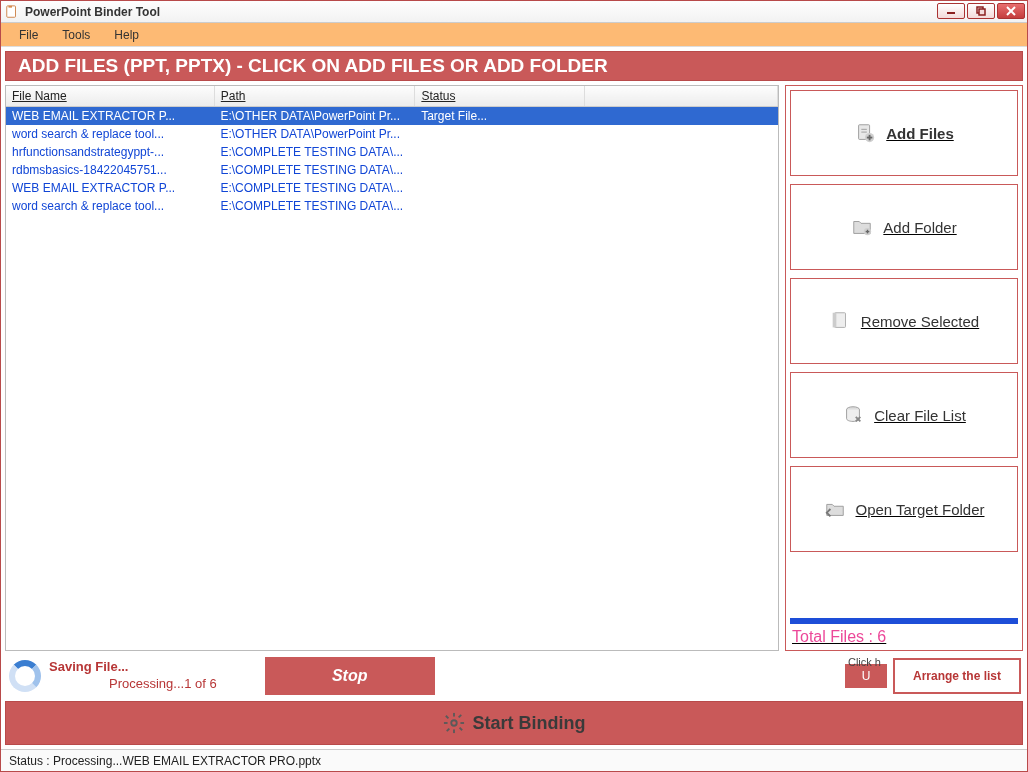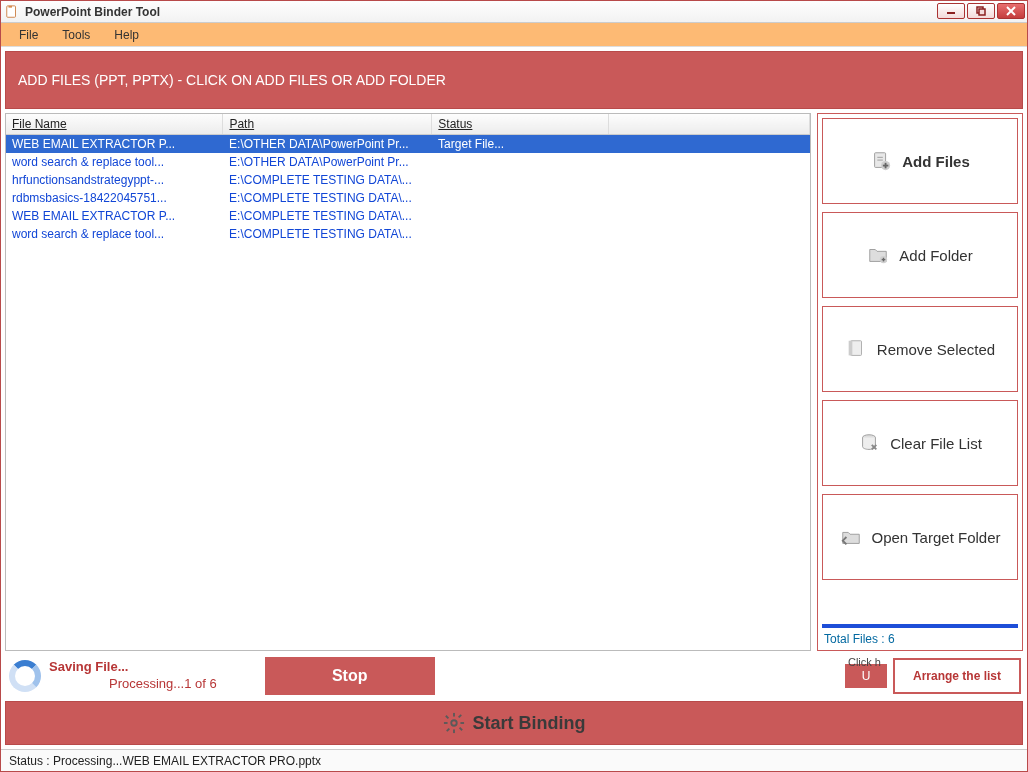--- a/index.html
+++ b/index.html
@@ -83,23 +83,23 @@
     flex-direction: column;
     padding: 4px;
     gap: 4px;
     min-height: 0;
   }
 
   
   .banner {
     background: #c95959;
     color: #fff;
-    font-weight: normal;
-    font-size: 14px;
-    padding: 20px 12px;
+    font-weight: bold;
+    font-size: 19px;
+    padding: 3px 12px;
     border: 1px solid #b84a4a;
   }
 
   
   .main {
     flex: 1;
     display: flex;
     gap: 6px;
     min-height: 0;
   }
@@ -150,49 +150,50 @@
   .col-spare  { width: 25%; }
 
   .table-body-scroll {
     flex: 1;
     overflow-y: auto;
     overflow-x: hidden;
   }
 
   
   .side {
-    width: 206px;
+    width: 238px;
     border: 1px solid #c95959;
     padding: 4px;
     display: flex;
     flex-direction: column;
     gap: 8px;
+    text-decoration: underline;
   }
   .side .big-btn {
     border: 1px solid #c95959;
     height: 86px;
     display: flex;
     align-items: center;
     justify-content: center;
     gap: 10px;
     font-size: 15px;
     color: #333;
     cursor: pointer;
     background: #fff;
   }
   .side .big-btn.primary { font-weight: bold; }
   .side .icon {
     width: 22px; height: 22px; flex-shrink: 0;
   }
   .side .total {
     margin-top: auto;
-    color: #0369a1;
-    font-size: 12px;
+    color: #ec4899;
+    font-size: 16px;
     padding: 4px 2px 0 2px;
-    border-top: 4px solid #1d4ed8;
+    border-top: 6px solid #1d4ed8;
   }
 
   
   .lower {
     display: flex;
     align-items: center;
     gap: 8px;
     height: 42px;
     position: relative;
   }
@@ -215,20 +216,21 @@
   .stop-btn {
     margin-left: 40px;
     width: 170px;
     height: 38px;
     background: #c95959;
     color: #fff;
     font-size: 16px;
     font-weight: bold;
     border: none;
     cursor: pointer;
+    font-style: italic;
   }
   .right-cluster {
     margin-left: auto;
     display: flex;
     align-items: center;
     gap: 6px;
     position: relative;
     padding-right: 2px;
   }
   .click-hint {

